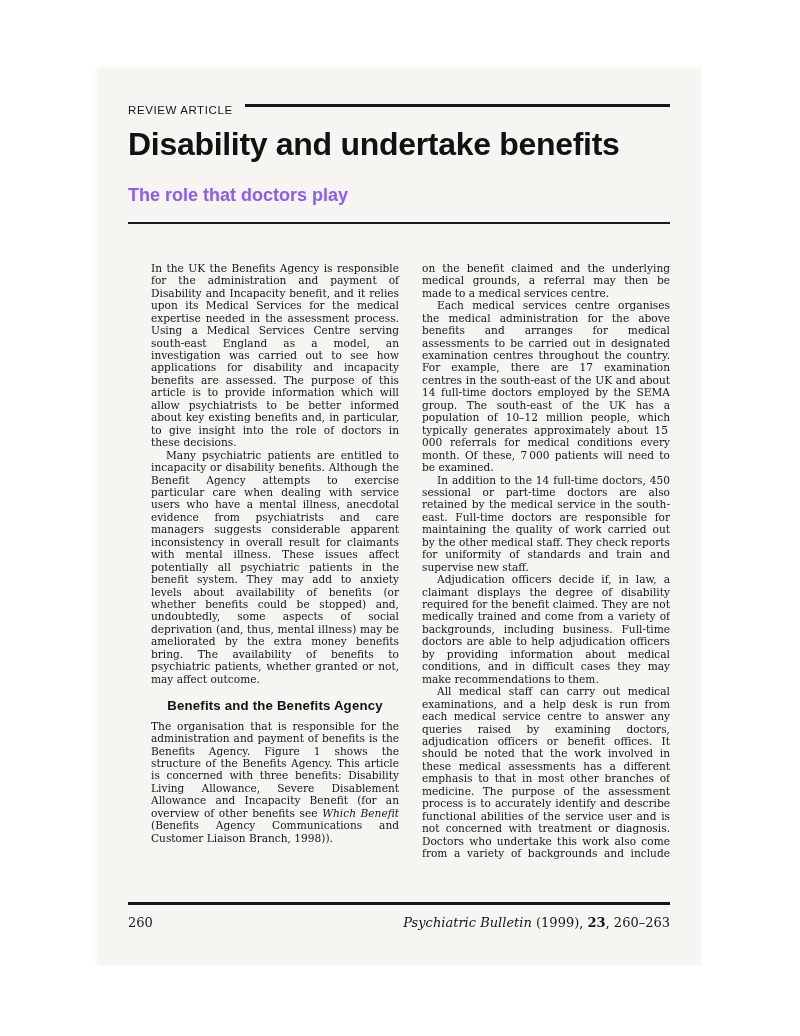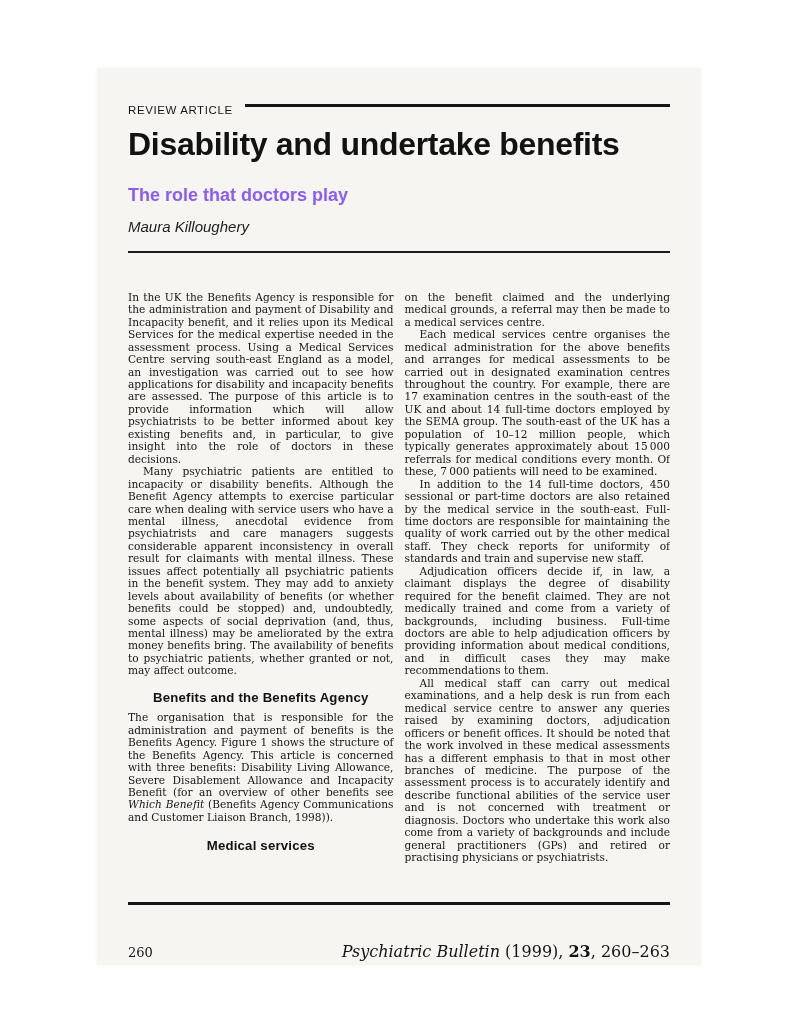--- a/index.html
+++ b/index.html
@@ -58,23 +58,24 @@
   }
   .thin-rule {
     margin-top:16px;
     height:2px;
     background:#1c1c1c;
   }
   
   .columns {
     margin-top:38px;
     display:flex;
-    gap:11px;
+    gap:23px;
     height:600px;
     overflow:hidden;
+    margin-left:23px;
   }
   .col {
     flex:1;
     font-family:"DejaVu Serif", serif;
     font-size:10.6px;
     line-height:12.45px;
     text-align:justify;
     color:#151515;
   }
   .col p { margin:0; }
@@ -103,39 +104,38 @@
   .footer-row {
     margin-top:10px;
     display:flex;
     justify-content:space-between;
     align-items:baseline;
     font-family:"DejaVu Serif", serif;
     color:#151515;
     text-align:right;
   }
   .page-number { font-size:13px; }
-  .citation { font-size:16px;margin-top:27px; }
+  .citation { font-size:13px; }
   .citation .jrnl { font-style:italic; }
   .citation .vol { font-weight:bold; }
 </style>
 </head>
 <body>
 
 <div class="page">
 
   <div class="kicker-row">
     <span class="kicker">REVIEW ARTICLE</span>
     <span class="kicker-rule"></span>
   </div>
 
   <h1 class="title">Disability and undertake benefits</h1>
 
   <h2 class="subtitle">The role that doctors play</h2>
 
-  <div class="author">Maura Killoughery</div>
 
   <div class="thin-rule"></div>
 
   <div class="columns">
 
     <div class="col">
       <p>In the UK the Benefits Agency is responsible for the administration and payment of Disability and Incapacity benefit, and it relies upon its Medical Services for the medical expertise needed in the assessment process. Using a Medical Services Centre serving south-east England as a model, an investigation was carried out to see how applications for disability and incapacity benefits are assessed. The purpose of this article is to provide information which will allow psychiatrists to be better informed about key existing benefits and, in particular, to give insight into the role of doctors in these decisions.</p>
       <p class="indent">Many psychiatric patients are entitled to incapacity or disability benefits. Although the Benefit Agency attempts to exercise particular care when dealing with service users who have a mental illness, anecdotal evidence from psychiatrists and care managers suggests considerable apparent inconsistency in overall result for claimants with mental illness. These issues affect potentially all psychiatric patients in the benefit system. They may add to anxiety levels about availability of benefits (or whether benefits could be stopped) and, undoubtedly, some aspects of social deprivation (and, thus, mental illness) may be ameliorated by the extra money benefits bring. The availability of benefits to psychiatric patients, whether granted or not, may affect outcome.</p>
       <h3>Benefits and the Benefits Agency</h3>
       <p><span>The organisation that is responsible for the administration and payment of benefits is the Benefits Agency. Figure 1 shows the structure of the Benefits Agency. This article is concerned with three benefits: Disability Living Allowance, Severe Disablement Allowance and Incapacity Benefit (for an overview of other benefits see </span><span class="ital">Which Benefit</span><span> (Benefits Agency Communications and Customer Liaison Branch, 1998)).</span></p>

